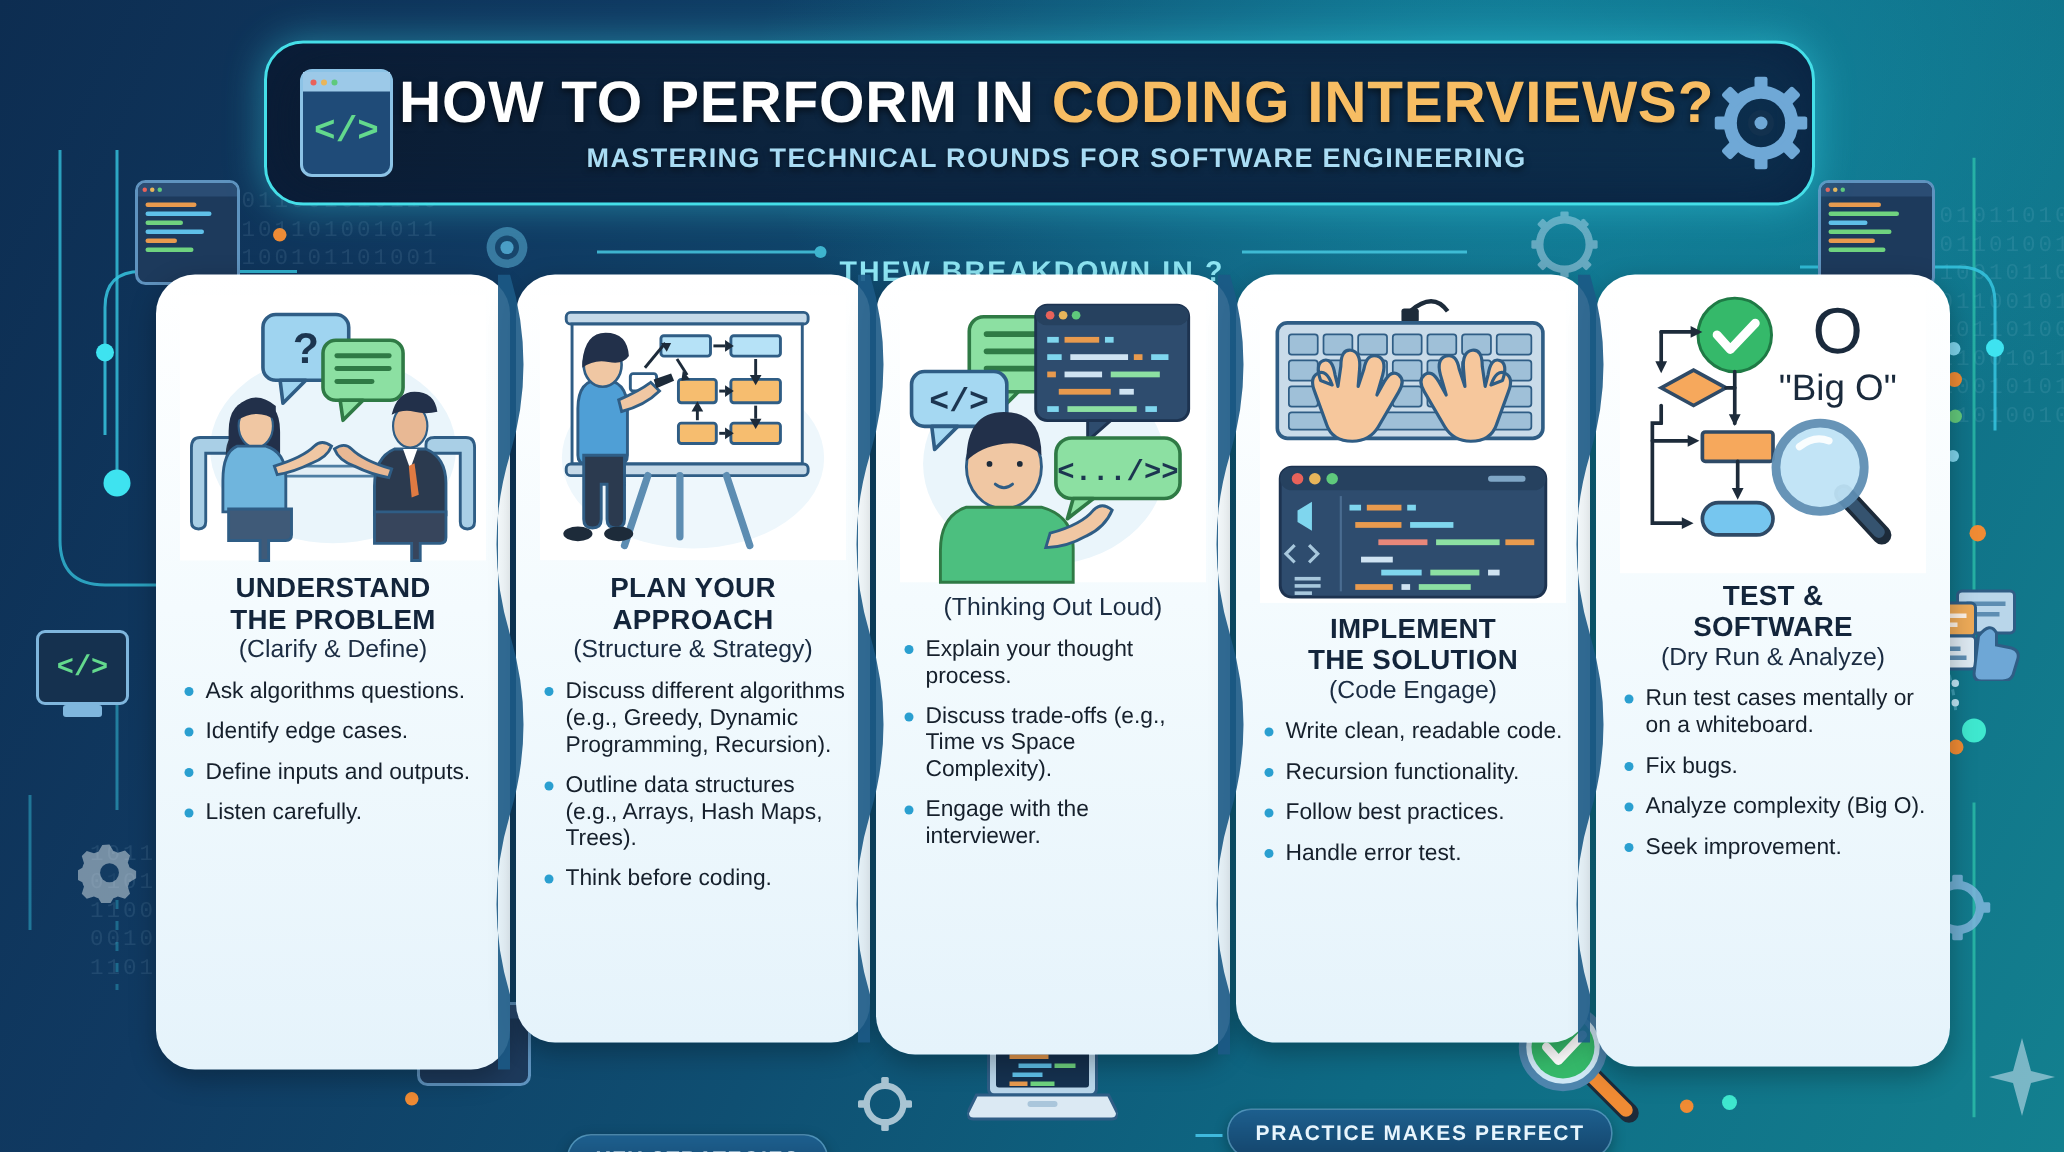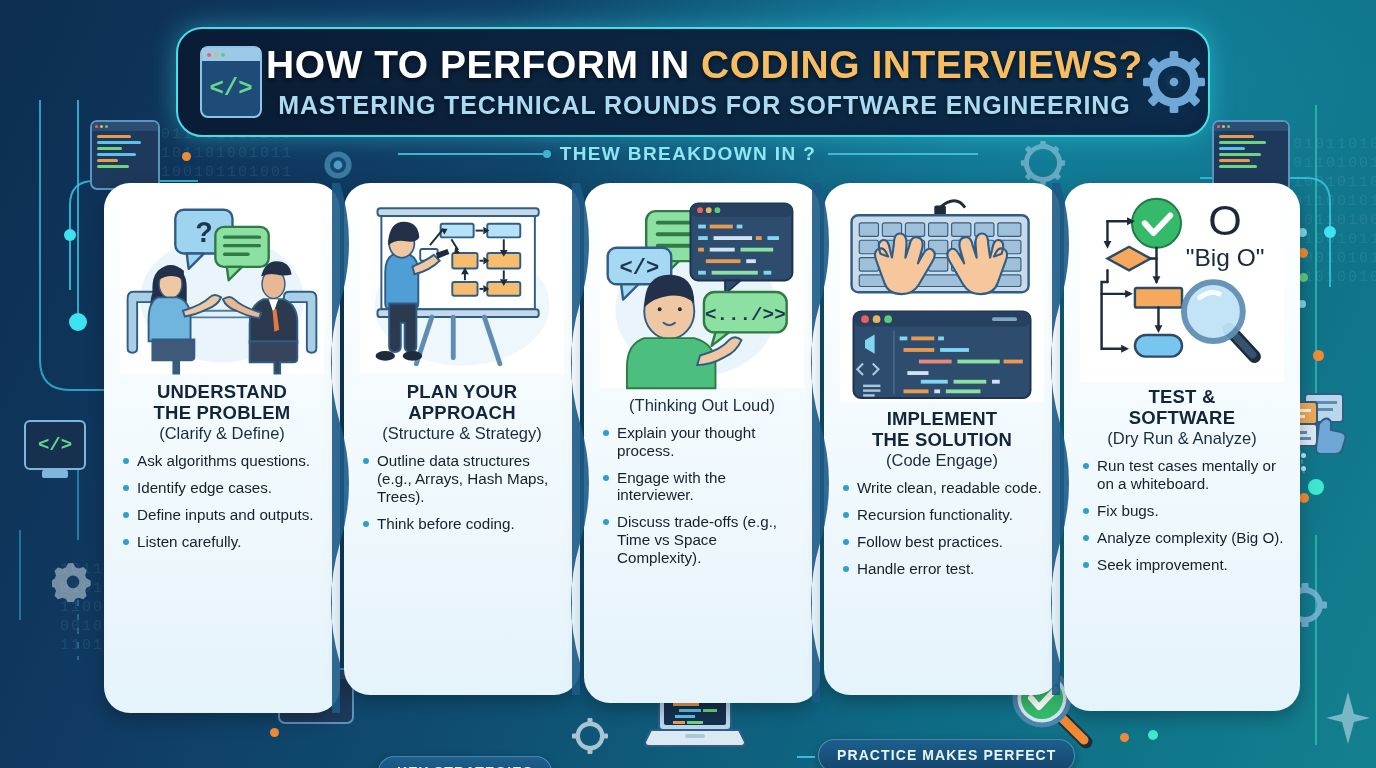--- a/index.html
+++ b/index.html
@@ -83,21 +83,21 @@
   #banner .bannertext { flex: 1; text-align: center; margin-left: 4px; }
   #title {
     font-size: 39px; font-weight: bold; letter-spacing: .5px;
     color: #ffffff; line-height: 1.0;
     text-shadow: 0 2px 5px rgba(0,0,0,.6);
     white-space: nowrap;
   }
   .t-accent { color: #f7bd63; }
   #subtitle {
     margin-top: 7px;
-    font-size: 25px; font-weight: bold; letter-spacing: .9px;
+    font-size: 18px; font-weight: bold; letter-spacing: .9px;
     color: #a9dcf4;
     text-shadow: 0 2px 4px rgba(0,0,0,.5);
     white-space: nowrap;
   }
   .banner-code-icon {
     width: 62px; height: 72px; border-radius: 8px;
     background: #1f4b78; border: 2px solid #8cc3e6;
     display: flex; flex-direction: column; flex: 0 0 auto;
   }
   .banner-code-icon .top { height: 13px; background: #9cc9e8; display:flex; align-items:center; gap:3px; padding-left:5px; }
@@ -114,20 +114,21 @@
     display: flex; align-items: center; justify-content: center; gap: 12px;
   }
   #breakdown .line { height: 2px; width: 150px; background: #47c8e0; opacity: .85; }
   #breakdown .line.l { position: relative; }
   #breakdown .line.l:after {
     content:""; position:absolute; right:-3px; top:-3px; width:8px;height:8px;border-radius:50%;background:#47c8e0;
   }
   #breakdown .bd-text {
     color: #8ee6f4; font-size: 19px; font-weight: bold; letter-spacing: 1.4px;
     white-space: nowrap;
+    margin-top: 28px;
   }
 
   
   #cards {
     position: absolute; top: 183px; left: 104px;
     width: 1180px; height: 530px;
     display: flex;
   }
   .card {
     position: relative;
@@ -567,20 +568,21 @@
             <ellipse cx="54" cy="164" rx="10" ry="5" fill="#1d2b3a"></ellipse>
           </g>
         </svg>
       </div>
       <div class="card-title">
         <div>PLAN YOUR</div>
         <div>APPROACH</div>
       </div>
       <div class="card-sub">(Structure &amp; Strategy)</div>
       <ul class="bullets">
+        <li>Discuss different algorithms (e.g., Greedy, Dynamic Programming, Recursion).</li>
         <li>Outline data structures (e.g., Arrays, Hash Maps, Trees).</li>
         <li>Think before coding.</li>
       </ul>
     </div>
 
     <div class="card c3">
       <div class="illo">
         <svg width="212" height="202" viewBox="0 0 212 202">
           <rect width="212" height="202" fill="#ffffff"></rect>
           <ellipse cx="100" cy="120" rx="84" ry="70" fill="#eaf5fb"></ellipse>
@@ -638,22 +640,22 @@
             <circle cx="62" cy="120" r="2" fill="#1d2b3a"></circle>
               <circle cx="83" cy="120" r="2" fill="#1d2b3a"></circle>
             <path d="M46 150 q-18 6-18 30 l0 22 l92 0 l0-24 q0-22-22-28 z" fill="#4cbf7f" stroke="#2f7a45" stroke-width="2"></path>
             <path d="M104 168 q22-6 30-16 q6-6 13 0 q-5 12-18 18 q-14 8-28 8 z" fill="#f0c7a3" stroke="#2f5d85" stroke-width="2"></path>
           </g>
         </svg>
       </div>
       <div class="card-sub">(Thinking Out Loud)</div>
       <ul class="bullets">
         <li>Explain your thought process.</li>
+        <li>Discuss trade-offs (e.g., Time vs Space Complexity).</li>
         <li>Engage with the interviewer.</li>
-        <li>Discuss trade-offs (e.g., Time vs Space Complexity).</li>
       </ul>
     </div>
 
     <div class="card c4">
       <div class="illo">
         <svg width="212" height="216" viewBox="0 0 212 216">
           <rect width="212" height="216" fill="#ffffff"></rect>
 
           <path d="M104 14 q16-14 26 0" stroke="#1d2b3a" stroke-width="3" fill="none"></path>
           <rect x="98" y="12" width="12" height="10" rx="2" fill="#1d2b3a"></rect>

